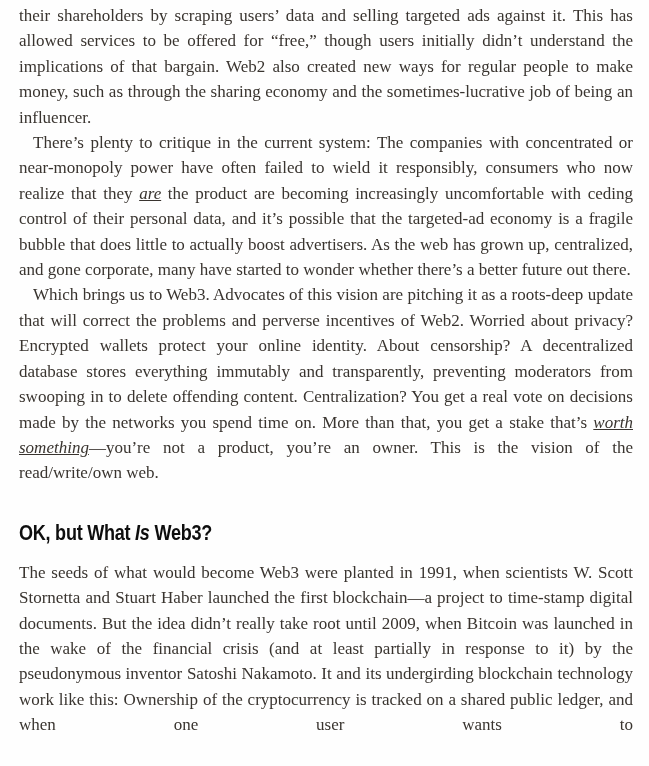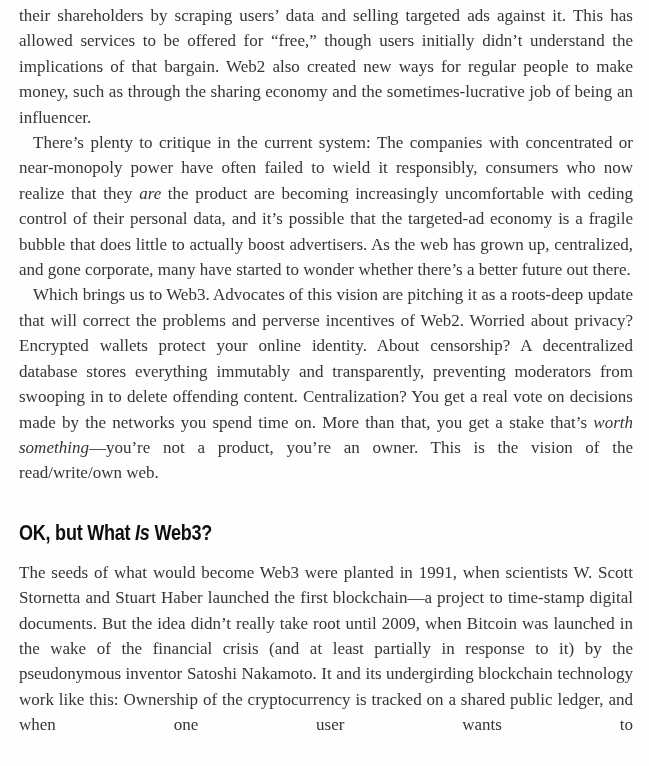--- a/index.html
+++ b/index.html
@@ -29,20 +29,21 @@
     text-justify: inter-word;
   }
   p.body-para.indent {
     text-indent: 14px;
   }
   p.body-para.justify-last {
     text-align-last: justify;
   }
   p.body-para em {
     font-style: italic;
+    text-decoration: underline;
   }
   h2.section-heading {
     font-family: "Liberation Sans", "DejaVu Sans", sans-serif;
     font-weight: 700;
     font-size: 21.5px;
     line-height: 22px;
     color: var(--heading-text);
     letter-spacing: -0.3px;
     margin: 36px 0 16px 0;
     white-space: nowrap;

